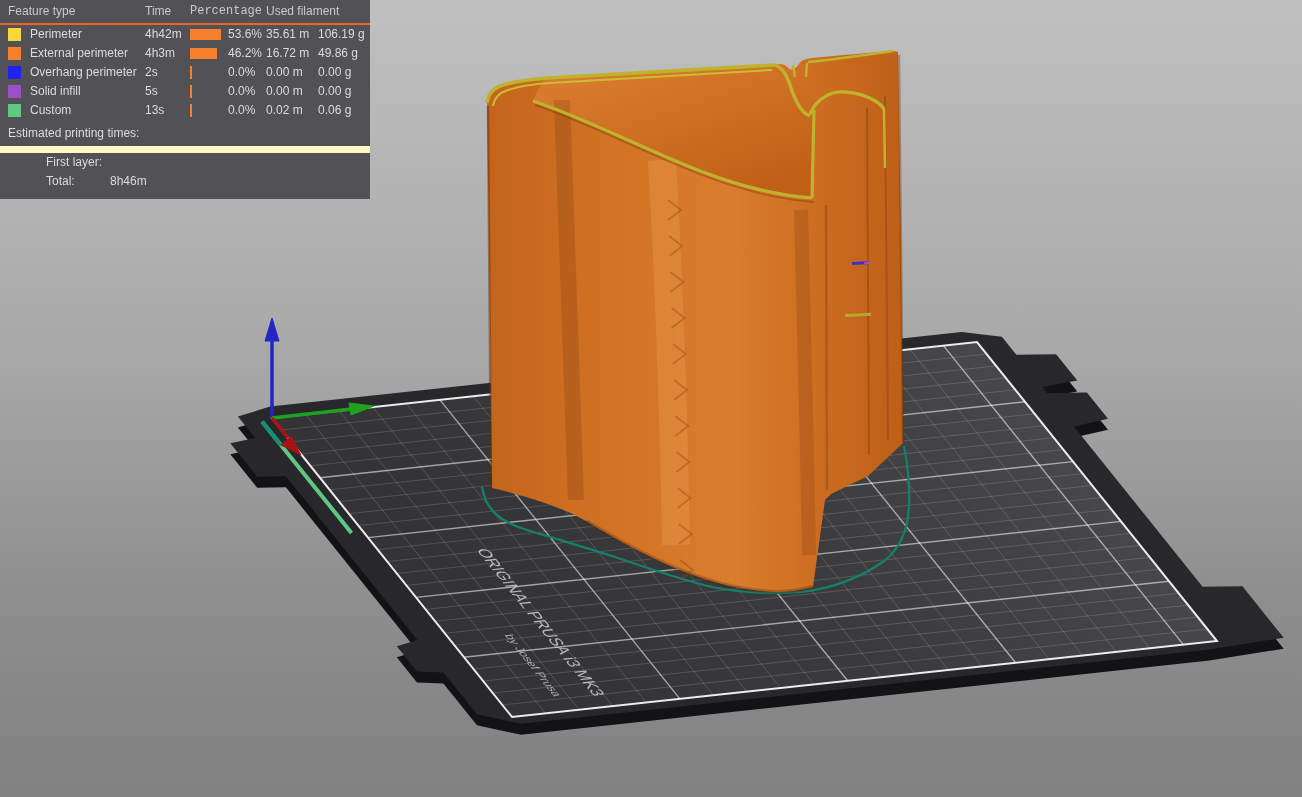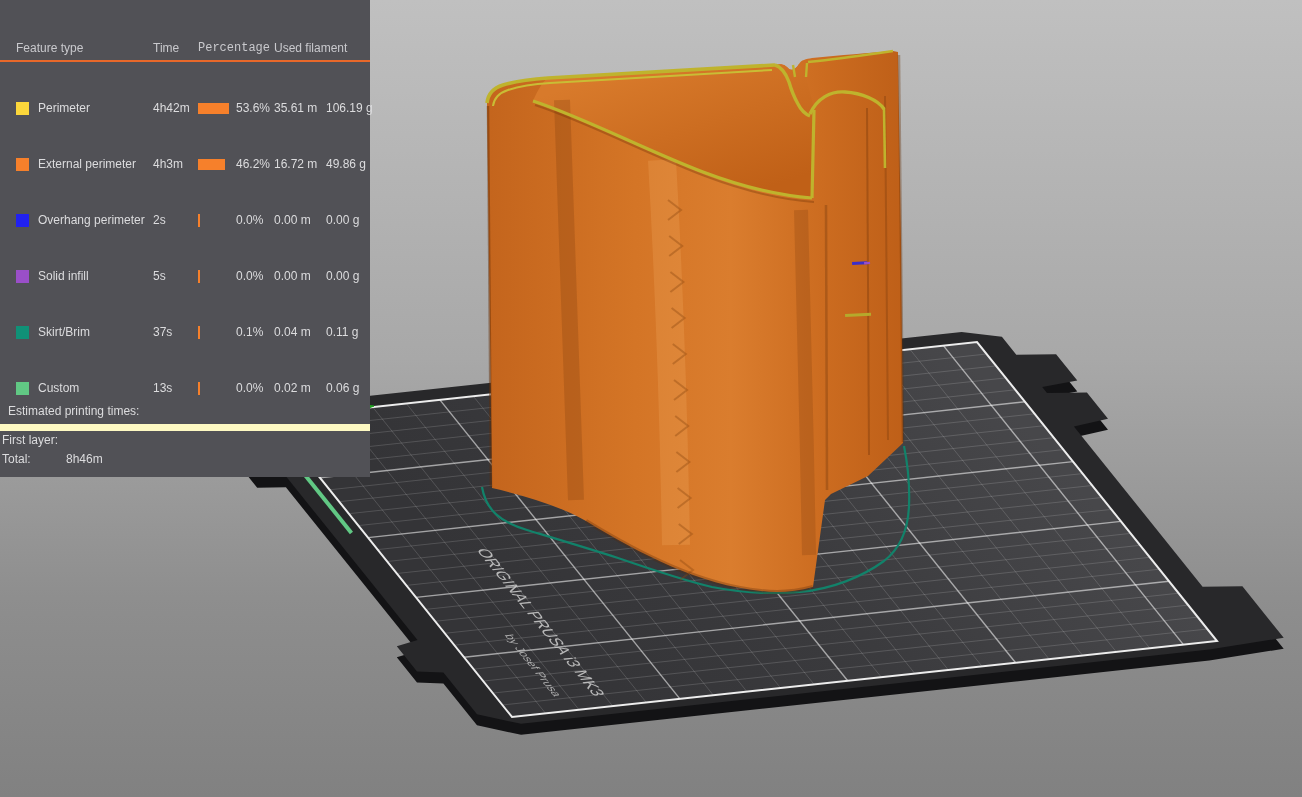--- a/index.html
+++ b/index.html
@@ -17,35 +17,34 @@
     position:absolute;left:0;top:0;width:370px;
     background:#515156;
     color:#DCDCDE;font-size:12px;line-height:19px;
     padding-bottom:8px;
     box-sizing:border-box;
   }
   .lg-grid{
     display:grid;
     grid-template-columns:22px 115px 45px 38px 30px 8px 52px 48px;
     align-items:center;
-    padding-left:16px;
-    margin-top:37px;
+    padding-left:8px;
   }
   .lg-head{height:23px;border-bottom:2px solid #E8682A;color:#C9C9CD;align-items:center;}
   .lg-head .h-feature{grid-column:1 / span 2;}
   .lg-head .h-time{grid-column:3;}
   .lg-head .h-pct{grid-column:4 / span 2;font-family:Liberation Mono, monospace;}
   .lg-head .h-fil{grid-column:7 / span 2;}
   .lg-row{height:19px;}
   .swatch{width:13px;height:13px;}
   .bar-cell{height:12px;display:flex;align-items:center;}
   .bar{height:11px;}
   .pct-cell{padding-right:3px;}
   .est-title{padding:4px 0 3px 8px;border-bottom:7px solid #fef9c3;}
-  .time-row{display:grid;grid-template-columns:64px auto;padding-left:2px;height:19px;align-items:center;}
+  .time-row{display:grid;grid-template-columns:64px auto;padding-left:17px;height:19px;align-items:center;margin-left:29px;}
   .t { white-space:pre; }
 </style>
 </head>
 <body>
 
 <div class="viewport">
 
 <svg id="scene" width="1302" height="797" viewBox="0 0 1302 797">
   <defs>
     <linearGradient id="bedTop" gradientUnits="userSpaceOnUse" x1="950" y1="340" x2="560" y2="680">
@@ -256,32 +255,20 @@
           <span>5s</span>
           <span class="bar-cell">
             <span class="bar" style="background: rgb(246, 128, 43); width: 2px; height: 13px;"></span>
           </span>
           <span class="pct-cell">0.0%</span>
           <span></span>
           <span>0.00 m</span>
           <span>0.00 g</span>
         </div>
         <div class="lg-grid lg-row">
-          <span class="swatch" style="background: rgb(16, 145, 119);"></span>
-          <span>Skirt/Brim</span>
-          <span>37s</span>
-          <span class="bar-cell">
-            <span class="bar" style="background: rgb(246, 128, 43); width: 2px; height: 13px;"></span>
-          </span>
-          <span class="pct-cell">0.1%</span>
-          <span></span>
-          <span>0.04 m</span>
-          <span>0.11 g</span>
-        </div>
-        <div class="lg-grid lg-row">
           <span class="swatch" style="background: rgb(97, 200, 132);"></span>
           <span>Custom</span>
           <span>13s</span>
           <span class="bar-cell">
             <span class="bar" style="background: rgb(246, 128, 43); width: 2px; height: 13px;"></span>
           </span>
           <span class="pct-cell">0.0%</span>
           <span></span>
           <span>0.02 m</span>
           <span>0.06 g</span>

